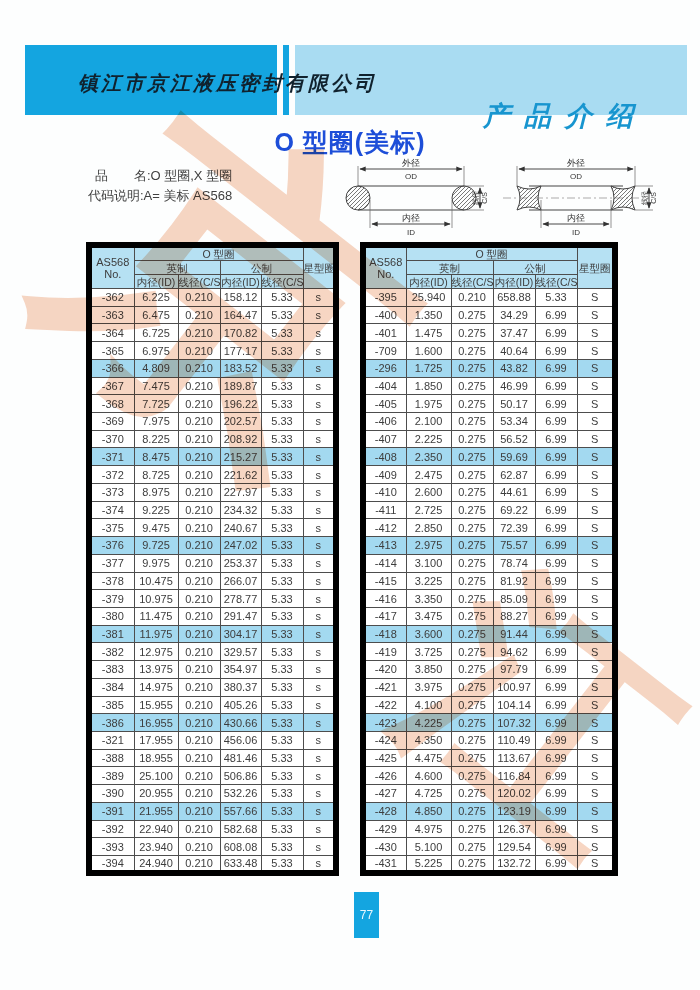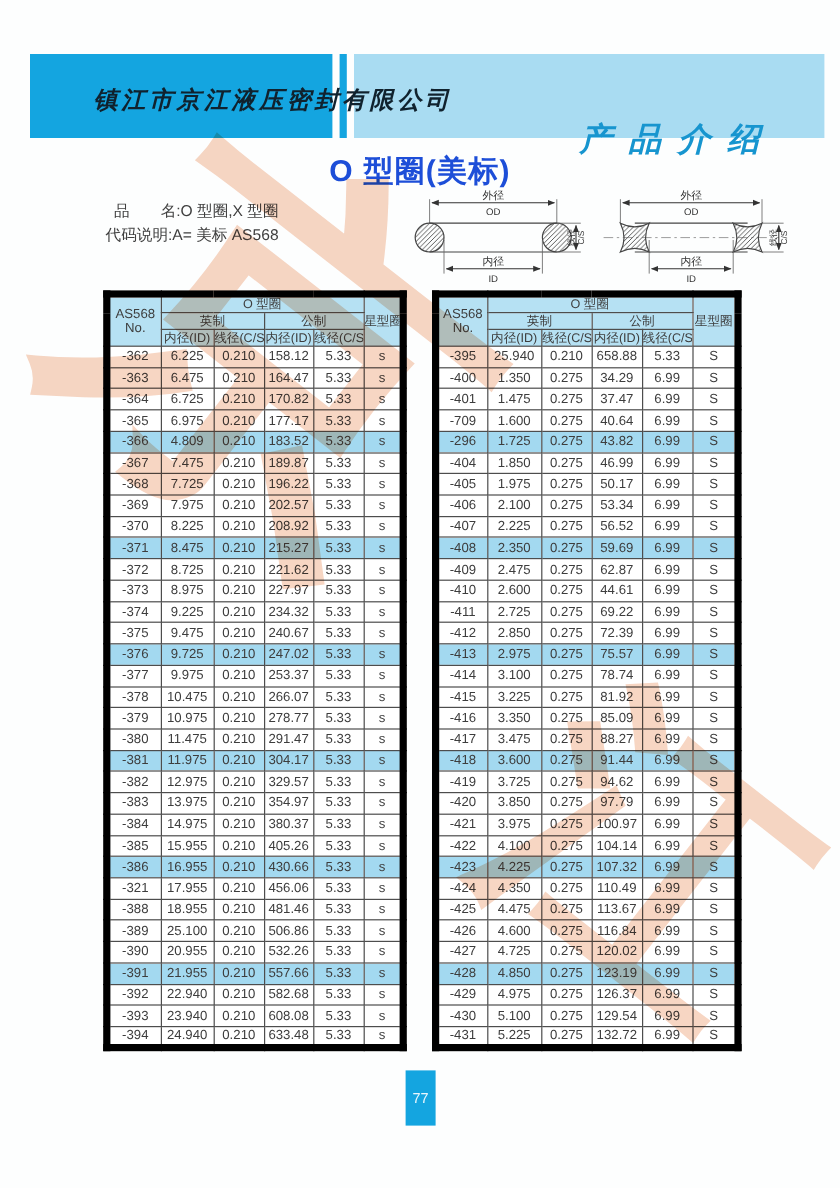--- a/index.html
+++ b/index.html
@@ -34,21 +34,21 @@
   .otable th, .otable td { border:1px solid #4d4d4d; text-align:center; vertical-align:middle;
                            font-weight:normal; color:#3d3d3d; overflow:hidden; white-space:nowrap; }
   .otable thead th { background:#b6e1f3; font-size:10.5px; line-height:12px; padding:0; }
   .otable thead tr { height:14px; }
   .otable tbody tr { height:17.72px; }
   .otable tbody td { font-size:11px; }
   .otable tbody tr.hl td { background:#a3d9f0; }
   .no-th { font-size:11px !important; }
 
   
-  .page-num-box { position:absolute; left:338px; top:892px; width:25px; height:46px; background:#14a5e0;
+  .page-num-box { position:absolute; left:354px; top:892px; width:25px; height:46px; background:#14a5e0;
                   color:#eaf7fd; font-size:12px; display:flex; align-items:center; justify-content:center; }
 
   
   .wm { position:absolute; font-family:"DejaVu Serif", serif; font-weight:bold; color:#f2bc9e;
         opacity:.62; mix-blend-mode:multiply; pointer-events:none; z-index:6; line-height:1; }
   .wm1 { left:70px;  top:130px; font-size:330px; transform:rotate(38deg); }
   .wm2 { left:420px; top:590px; font-size:250px; transform:rotate(38deg); }
 
   svg text { font-family:"Liberation Sans", sans-serif; fill:#333; }
 </style>

